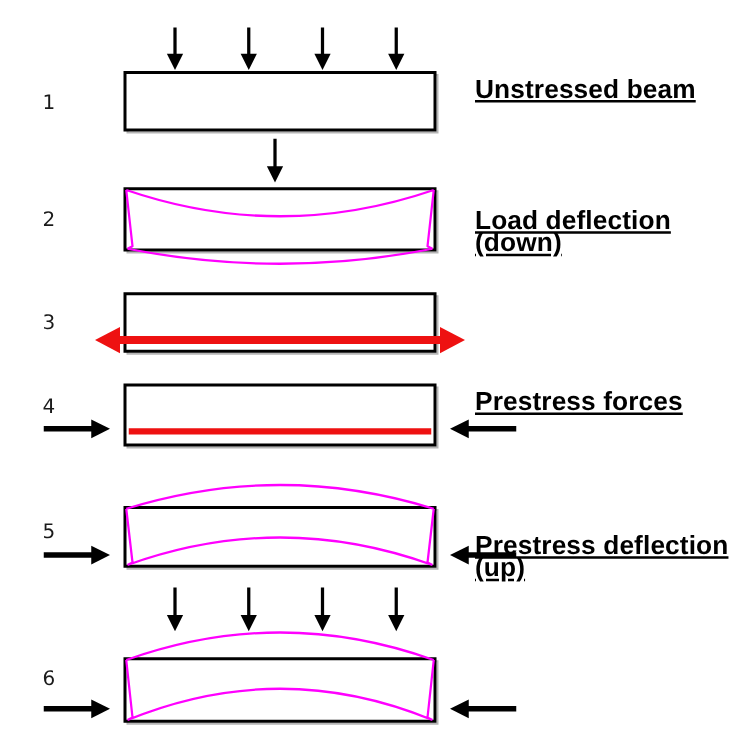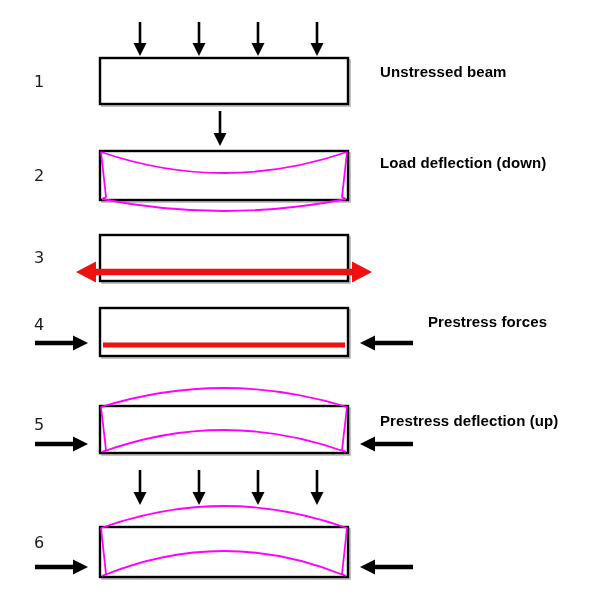--- a/index.html
+++ b/index.html
@@ -16,23 +16,24 @@
     left:28px;width:22px;
     text-align:center;
     font-family:"DejaVu Sans", sans-serif;
     font-size:16px;color:#1a1a1a;
     line-height:19px;
   }
   .lbl{
     position:absolute;
     left:380px;width:215px;
     font-weight:700;
-    font-size:15px;color:#000;
+    font-size:21px;color:#000;
     line-height:18px;
     letter-spacing:.1px;
+    text-decoration:underline;
   }
 </style>
 </head>
 <body>
 
 <div id="stage">
   <svg id="art" width="600" height="599" viewBox="0 0 600 599">
       <rect x="102" y="60" width="248" height="46" fill="none" stroke="#b5b5b5" stroke-width="1.6"></rect>
       <rect x="100" y="58" width="248" height="46" fill="#ffffff" stroke="#000000" stroke-width="2.4"></rect>
       <line x1="140" y1="22" x2="140" y2="45" stroke="#000000" stroke-width="2.6"></line>
@@ -85,16 +86,16 @@
     </svg>
 
   <div class="num" style="top: 72px;">1</div>
   <div class="num" style="top: 166px;">2</div>
   <div class="num" style="top: 248px;">3</div>
   <div class="num" style="top: 315px;">4</div>
   <div class="num" style="top: 415px;">5</div>
   <div class="num" style="top: 533px;">6</div>
 
   <div class="lbl" style="top: 63px;">Unstressed beam</div>
-  <div class="lbl" style="top: 154px;">Load deflection (down)</div>
-  <div class="lbl" style="top: 313px; text-align: center;">Prestress forces</div>
-  <div class="lbl" style="top: 412px;">Prestress deflection (up)</div>
+  <div class="lbl" style="top: 168px;">Load deflection (down)</div>
+  <div class="lbl" style="top: 313px;">Prestress forces</div>
+  <div class="lbl" style="top: 428px;">Prestress deflection (up)</div>
 </div>
 
 </body></html>

